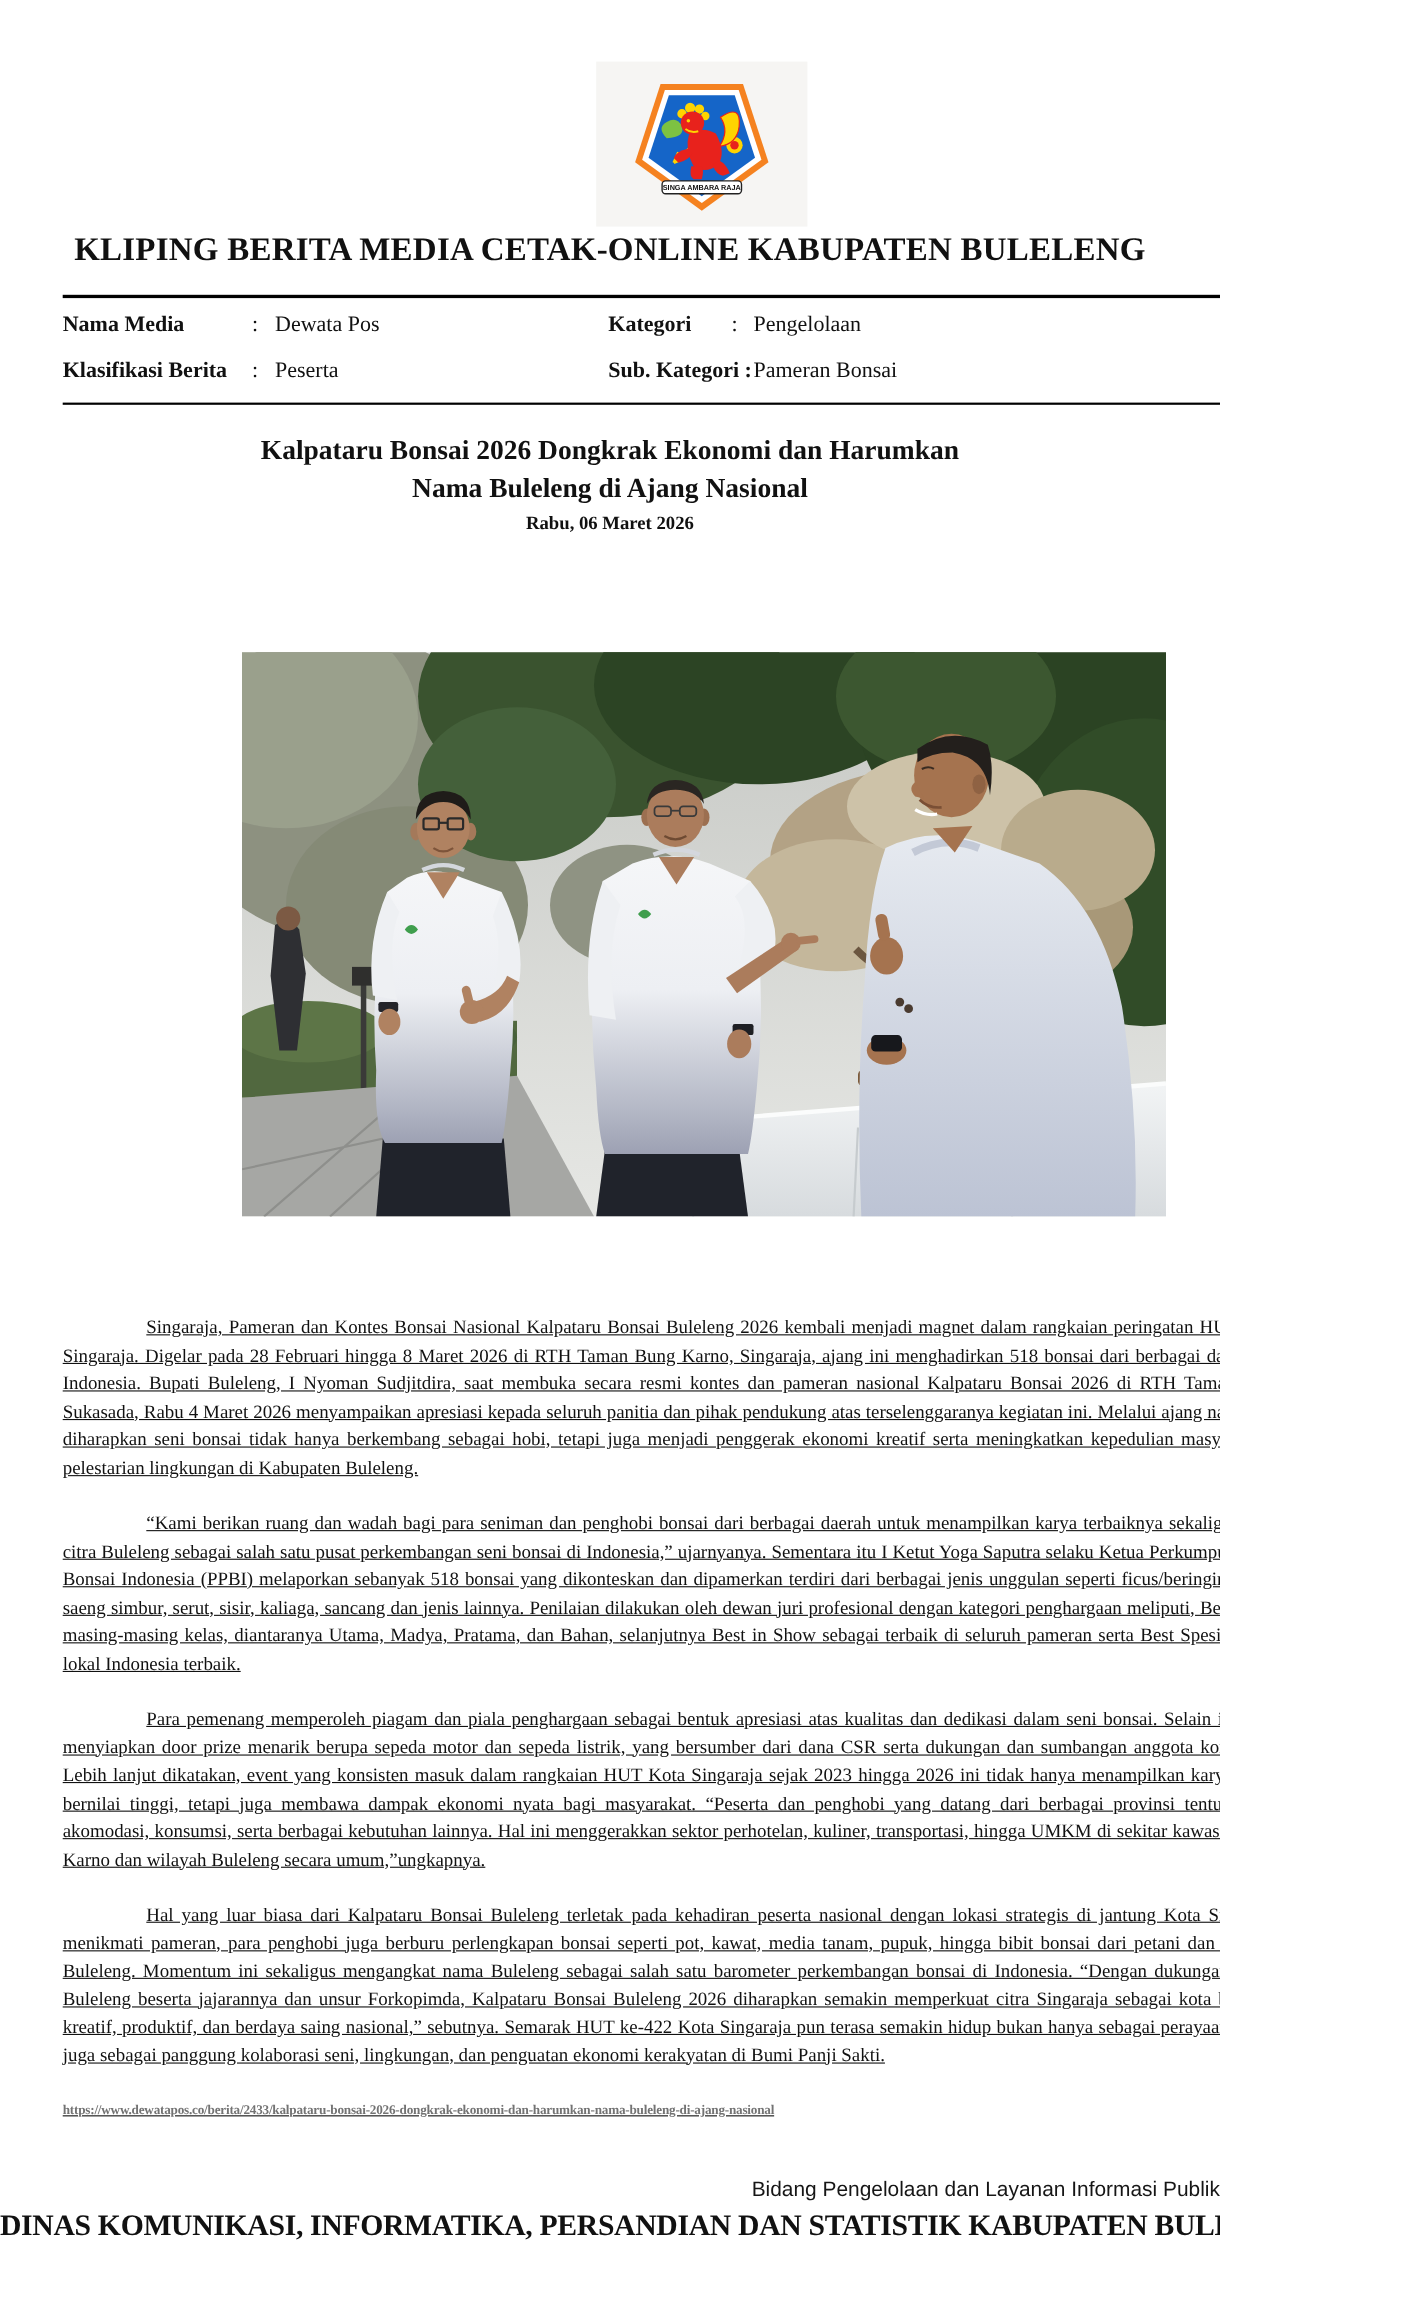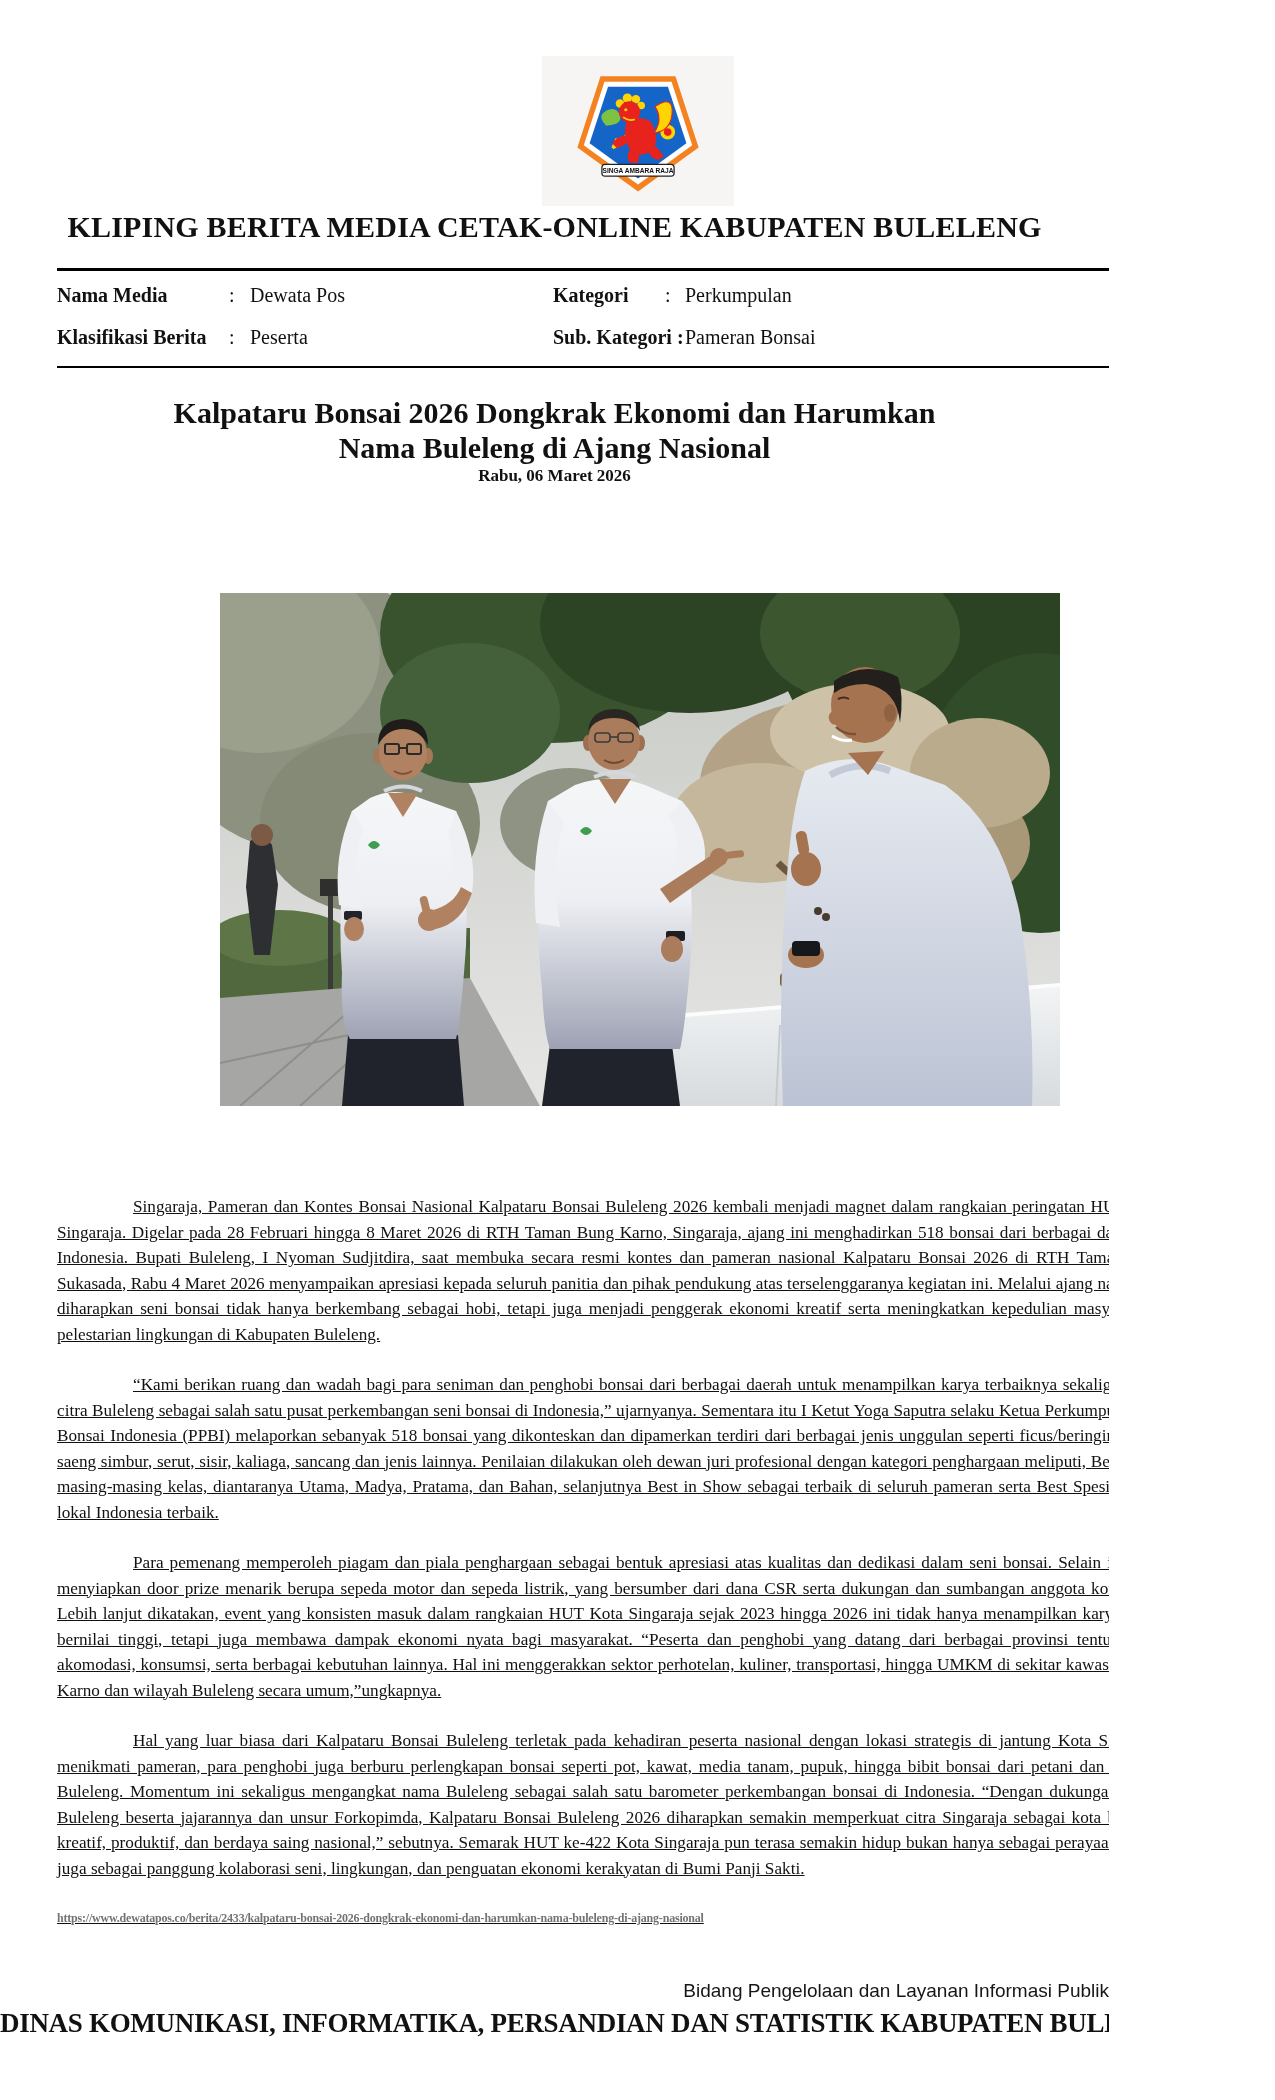--- a/index.html
+++ b/index.html
@@ -21,21 +21,21 @@
   .meta-row-2{top:326px;}
   .m-label{position:absolute;left:0;font-weight:bold;}
   .m-colon{position:absolute;left:172px;}
   .m-value{position:absolute;left:193px;}
   .m-label2{position:absolute;left:496px;font-weight:bold;}
   .m-colon2{position:absolute;left:608px;}
   .m-value2{position:absolute;left:628px;}
 
   
   .art-title{position:absolute;left:0;width:100%;text-align:center;font-weight:bold;
-             font-size:30px;white-space:nowrap;}
+             font-size:25px;white-space:nowrap;}
   .art-title-1{top:396px;}
   .art-title-2{top:431px;}
   .art-date{position:absolute;top:466px;left:0;width:100%;text-align:center;
             font-weight:bold;font-size:17px;}
 
   
   .photo{position:absolute;left:220px;top:593px;width:840px;height:513px;}
 
   
   .body-text{position:absolute;left:57px;top:1194px;width:1161px;
@@ -94,21 +94,21 @@
 
   <div class="header-title">KLIPING BERITA MEDIA CETAK-ONLINE KABUPATEN BULELENG</div>
   <div class="rule rule-1"></div>
 
   <div class="meta-row meta-row-1">
     <span class="m-label">Nama Media</span>
     <span class="m-colon">:</span>
     <span class="m-value">Dewata Pos</span>
     <span class="m-label2">Kategori</span>
     <span class="m-colon2">:</span>
-    <span class="m-value2">Perkumpulan</span>
+    <span class="m-value2">Pengelolaan</span>
   </div>
   <div class="meta-row meta-row-2">
     <span class="m-label">Klasifikasi Berita</span>
     <span class="m-colon">:</span>
     <span class="m-value">Peserta</span>
     <span class="m-label2">Sub. Kategori :</span>
     <span class="m-value2">Pameran Bonsai</span>
   </div>
   <div class="rule rule-2"></div>
 

